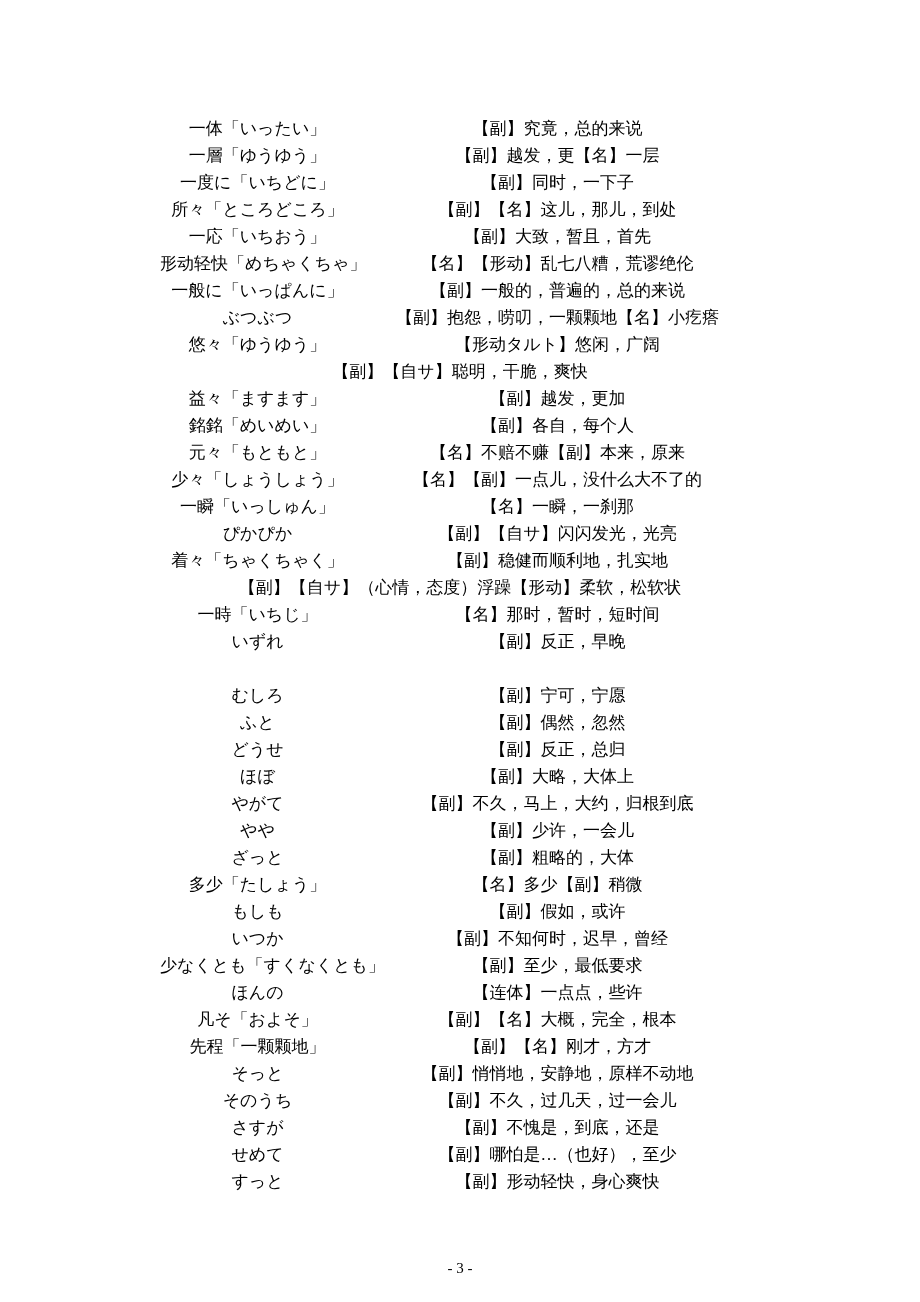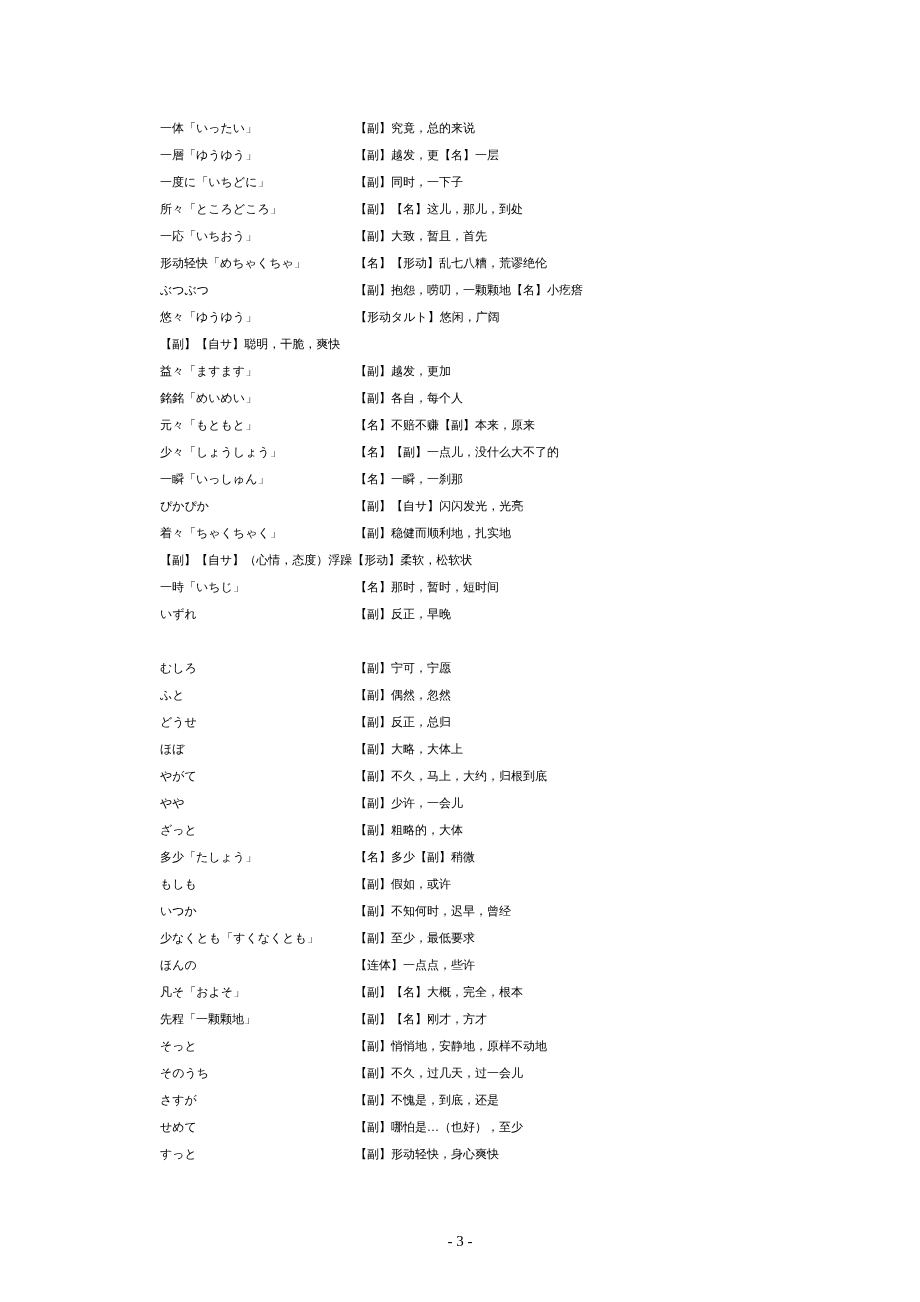--- a/index.html
+++ b/index.html
@@ -11,22 +11,23 @@
       min-height: 1302px;
       box-sizing: border-box;
     }
     .page {
       padding: 115px 160px 50px 160px;
     }
     .entry {
       display: flex;
       align-items: flex-start;
       line-height: 27px;
-      font-size: 12px;
+      font-size: 17px;
       color: #000;
+      text-align: center;
     }
     .term {
       width: 195px;
       flex-shrink: 0;
       white-space: nowrap;
     }
     .def {
       flex: 1;
     }
     .spacer {
@@ -62,20 +63,24 @@
       </div>
       <div class="entry">
         <div class="term">一応「いちおう」</div>
         <div class="def">【副】大致，暂且，首先</div>
       </div>
       <div class="entry">
         <div class="term">形动轻快「めちゃくちゃ」</div>
         <div class="def">【名】【形动】乱七八糟，荒谬绝伦</div>
       </div>
       <div class="entry">
+        <div class="term">一般に「いっぱんに」</div>
+        <div class="def">【副】一般的，普遍的，总的来说</div>
+      </div>
+      <div class="entry">
         <div class="term">ぶつぶつ</div>
         <div class="def">【副】抱怨，唠叨，一颗颗地【名】小疙瘩</div>
       </div>
       <div class="entry">
         <div class="term">悠々「ゆうゆう」</div>
         <div class="def">【形动タルト】悠闲，广阔</div>
       </div>
       <div class="entry">
         <div class="def">【副】【自サ】聪明，干脆，爽快</div>
       </div>

